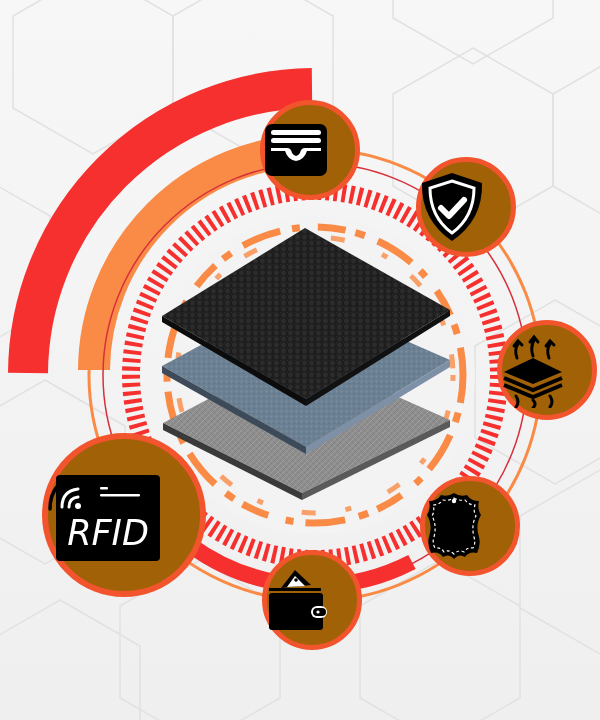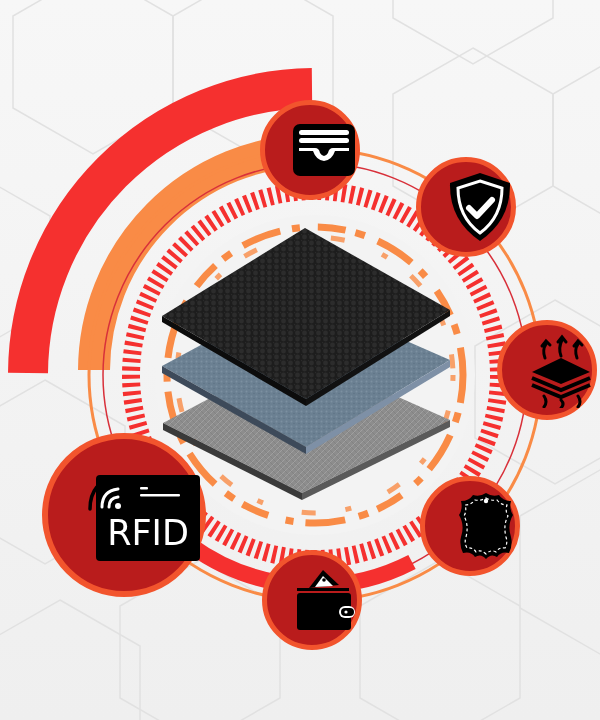--- a/index.html
+++ b/index.html
@@ -1,20 +1,20 @@
 <!DOCTYPE html>
 <html><head>
 <meta charset="utf-8">
 <style>
   html, body { margin:0; padding:0; }
   body { width:600px; height:720px; overflow:hidden; background:#f4f4f4; font-family:"Liberation Sans", sans-serif; }
   #stage { position:relative; width:600px; height:720px; }
   svg { position:absolute; left:0; top:0; }
-  .icon-badge { position:absolute; border-radius:50%; background:#b91c1c; box-sizing:border-box;
-    border:5px solid #f2542d; display:flex; align-items:center; justify-content:flex-end; }
+  .icon-badge { position:absolute; border-radius:50%; background:#a16207; box-sizing:border-box;
+    border:5px solid #f2542d; display:flex; align-items:center; justify-content:flex-start;font-style:italic; }
   .icon-badge svg { position:static; }
   .rfid-text { font-family:"DejaVu Sans", sans-serif; }
 </style>
 </head>
 <body>
 
 <div id="stage">
 
   <svg width="600" height="720" viewBox="0 0 600 720">
     <defs>

